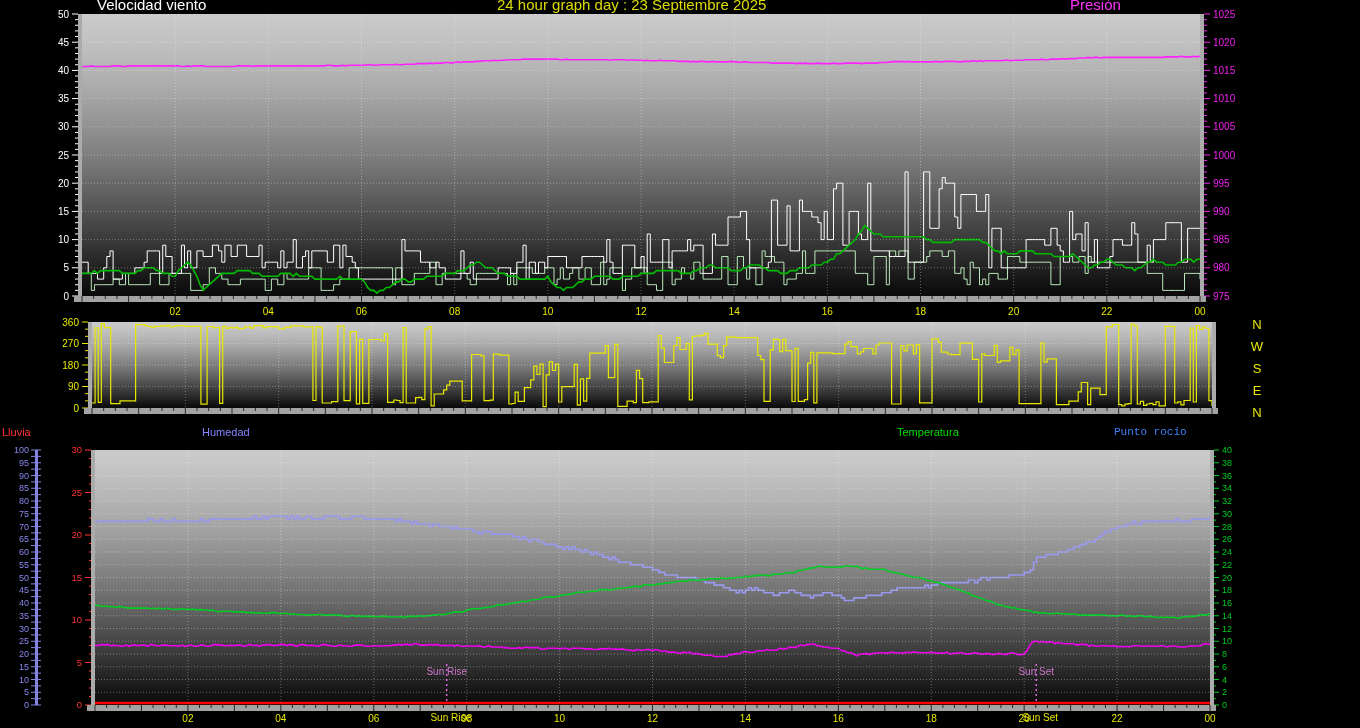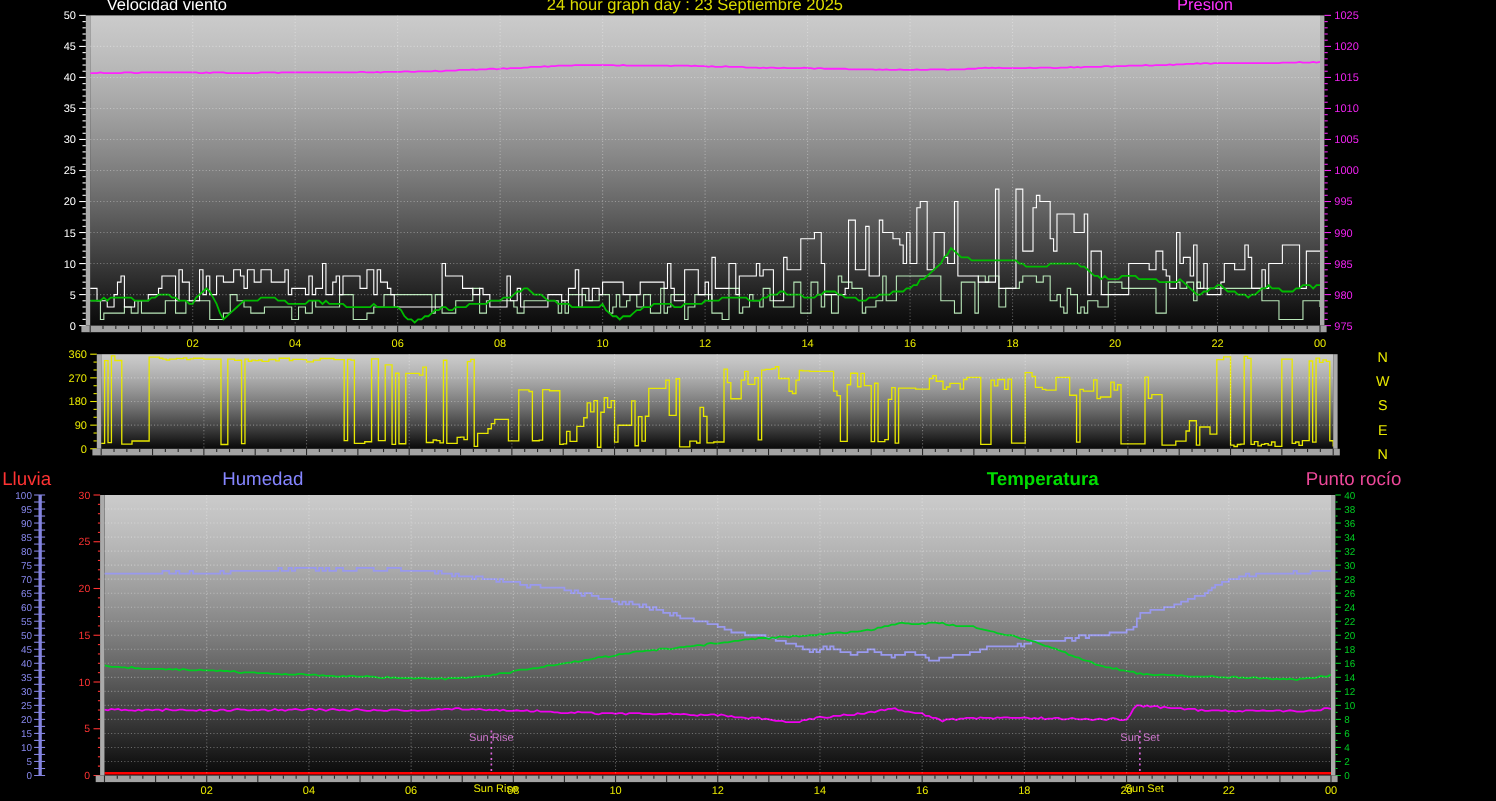--- a/index.html
+++ b/index.html
@@ -8,25 +8,25 @@
   .plot-bg{position:absolute;
     background:linear-gradient(180deg,#cbcbcb 0%,#c3c3c3 8%,#b8b8b8 17%,#ababab 26%,
       #9b9b9b 35%,#8a8a8a 44%,#787878 53%,#646464 62%,#4f4f4f 71%,#3a3a3a 80%,
       #262626 88%,#141414 95%,#0a0a0a 100%);}
   svg{position:absolute;left:0;top:0;pointer-events:none;}
   svg text{font-family:"Liberation Sans",sans-serif;}
   .ttl{position:absolute;top:-4px;font-size:15px;white-space:nowrap;}
   .ttl-left{left:97px;color:#ffffff;}
   .ttl-center{left:497px;color:#dcdc00;}
   .ttl-right{left:1070px;color:#ff33ff;}
-  .lbl{position:absolute;top:426px;font-size:17px;white-space:nowrap;}
+  .lbl{position:absolute;top:426px;font-size:11px;white-space:nowrap;}
   .lbl-rain{left:2px;color:#ff3333;}
   .lbl-hum{left:190px;color:#8585ff;margin-left:12px;}
-  .lbl-temp{left:897px;color:#00dd00;font-weight:bold;}
-  .lbl-dew{left:1187px;color:#ec4899;}
+  .lbl-temp{left:897px;color:#00dd00;}
+  .lbl-dew{left:1114px;color:#3b82f6;font-family:Liberation Mono, monospace;}
   .compass{position:absolute;left:1247px;top:314px;width:20px;text-align:center;
     color:#e8e800;font-size:13px;line-height:22px;}
   .sun-above{position:absolute;font-size:10px;color:#cc77cc;transform:translateX(-50%);
     top:666px;white-space:nowrap;}
   .sun-below{position:absolute;font-size:10px;color:#e8e800;transform:translateX(-50%);
     top:712px;white-space:nowrap;}
 </style>
 </head>
 <body>
 

